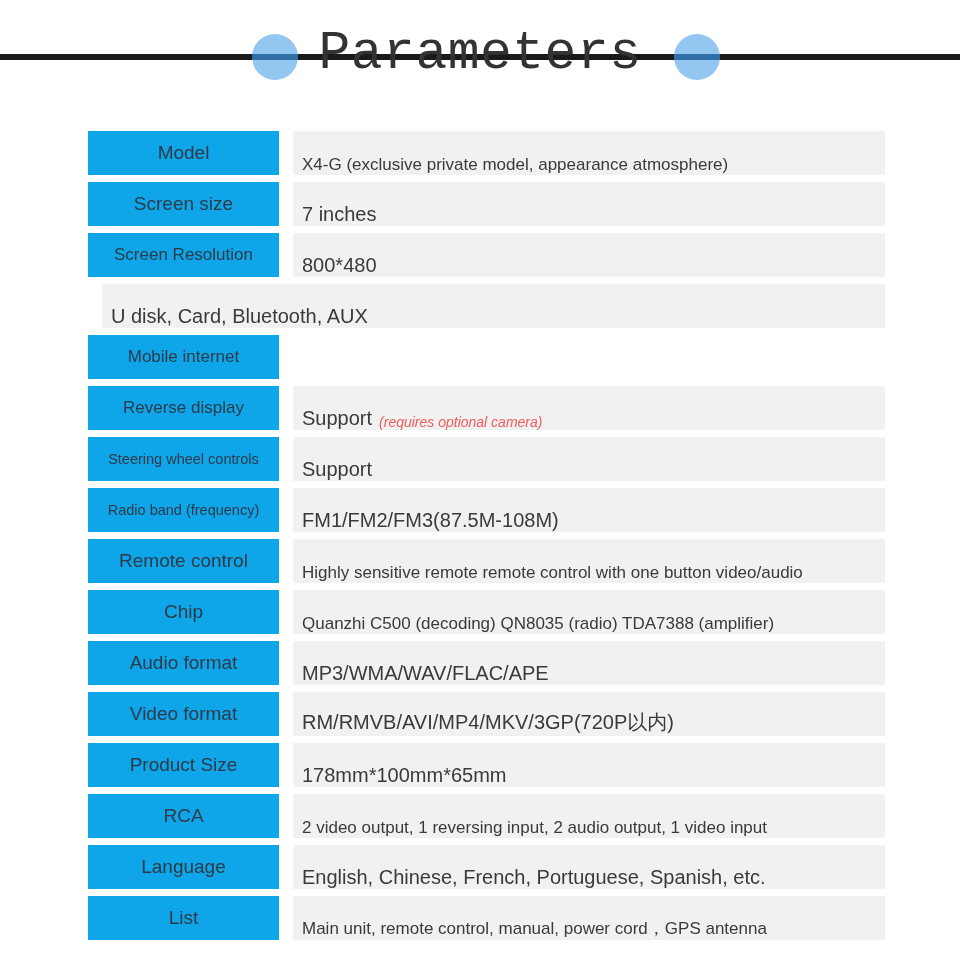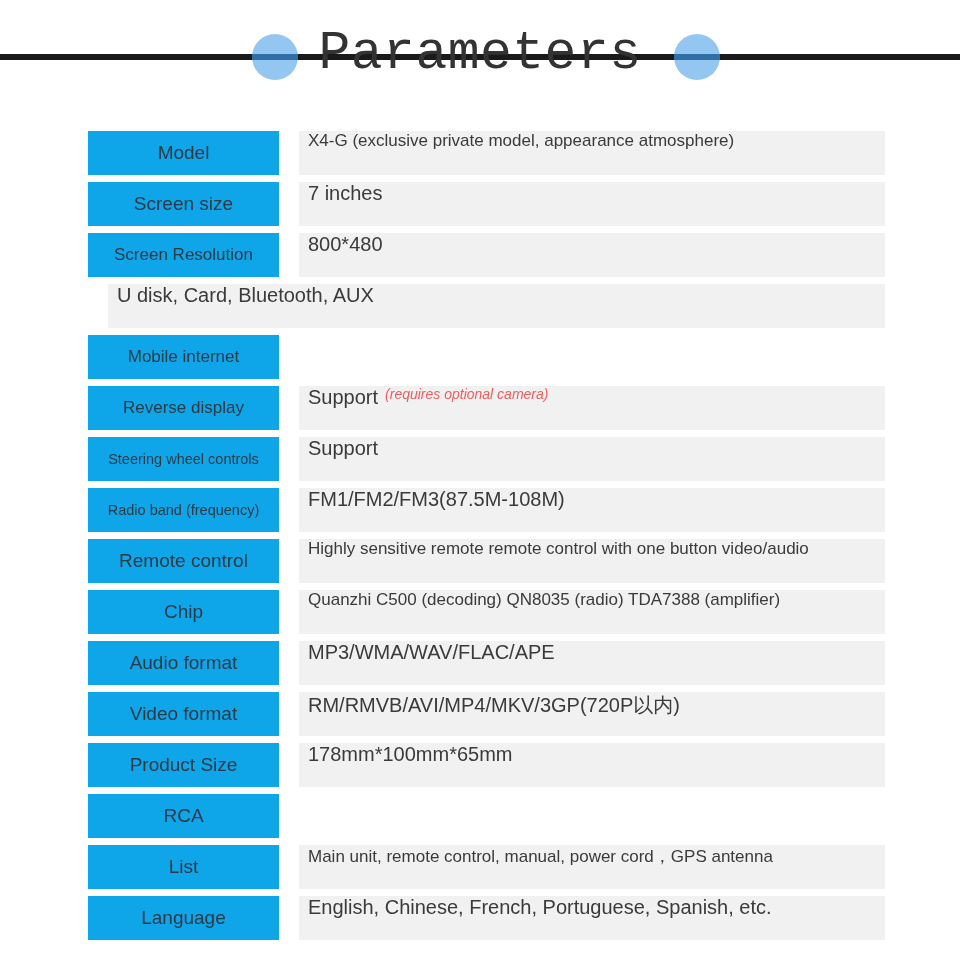--- a/index.html
+++ b/index.html
@@ -93,27 +93,27 @@
     color: #2d3a47;
     padding: 0 4px;
     box-sizing: border-box;
     white-space: nowrap;
     overflow: hidden;
   }
   .spec-label.sm  { font-size: 17px; }
   .spec-label.xs  { font-size: 14.5px; }
   .spec-value {
     flex: 1 1 auto;
-    margin-left: 20px;
+    margin-left: 14px;
     background: #f1f1f1;
     display: flex;
-    align-items: flex-start;
+    align-items: flex-end;
     font-size: 20px;
     color: #3a3a3a;
-    padding: 0 0 12px 9px;
+    padding: 0 0 0 9px;
     box-sizing: border-box;
     white-space: nowrap;
     overflow: hidden;
   }
   .spec-value.sm { font-size: 17px; }
   .spec-value .note {
     color: #ef5d5d;
     font-size: 14px;
     margin-left: 7px;
     font-style: italic;
@@ -200,26 +200,29 @@
       </div>
     </div>
     <div class="spec-row">
       <div class="spec-label">Product Size</div>
       <div class="spec-value">
         <span>178mm*100mm*65mm</span>
       </div>
     </div>
     <div class="spec-row">
       <div class="spec-label">RCA</div>
+      <div class="spec-value sm">
+        <span>2 video output, 1 reversing input, 2 audio output, 1 video input</span>
+      </div>
+    </div>
+    <div class="spec-row">
+      <div class="spec-label">Language</div>
+      <div class="spec-value">
+        <span>English, Chinese, French, Portuguese, Spanish, etc.</span>
+      </div>
     </div>
     <div class="spec-row">
       <div class="spec-label">List</div>
       <div class="spec-value sm">
         <span>Main unit, remote control, manual, power cord，GPS antenna</span>
       </div>
     </div>
-    <div class="spec-row">
-      <div class="spec-label">Language</div>
-      <div class="spec-value">
-        <span>English, Chinese, French, Portuguese, Spanish, etc.</span>
-      </div>
-    </div>
   </div>
 
 </body></html>

